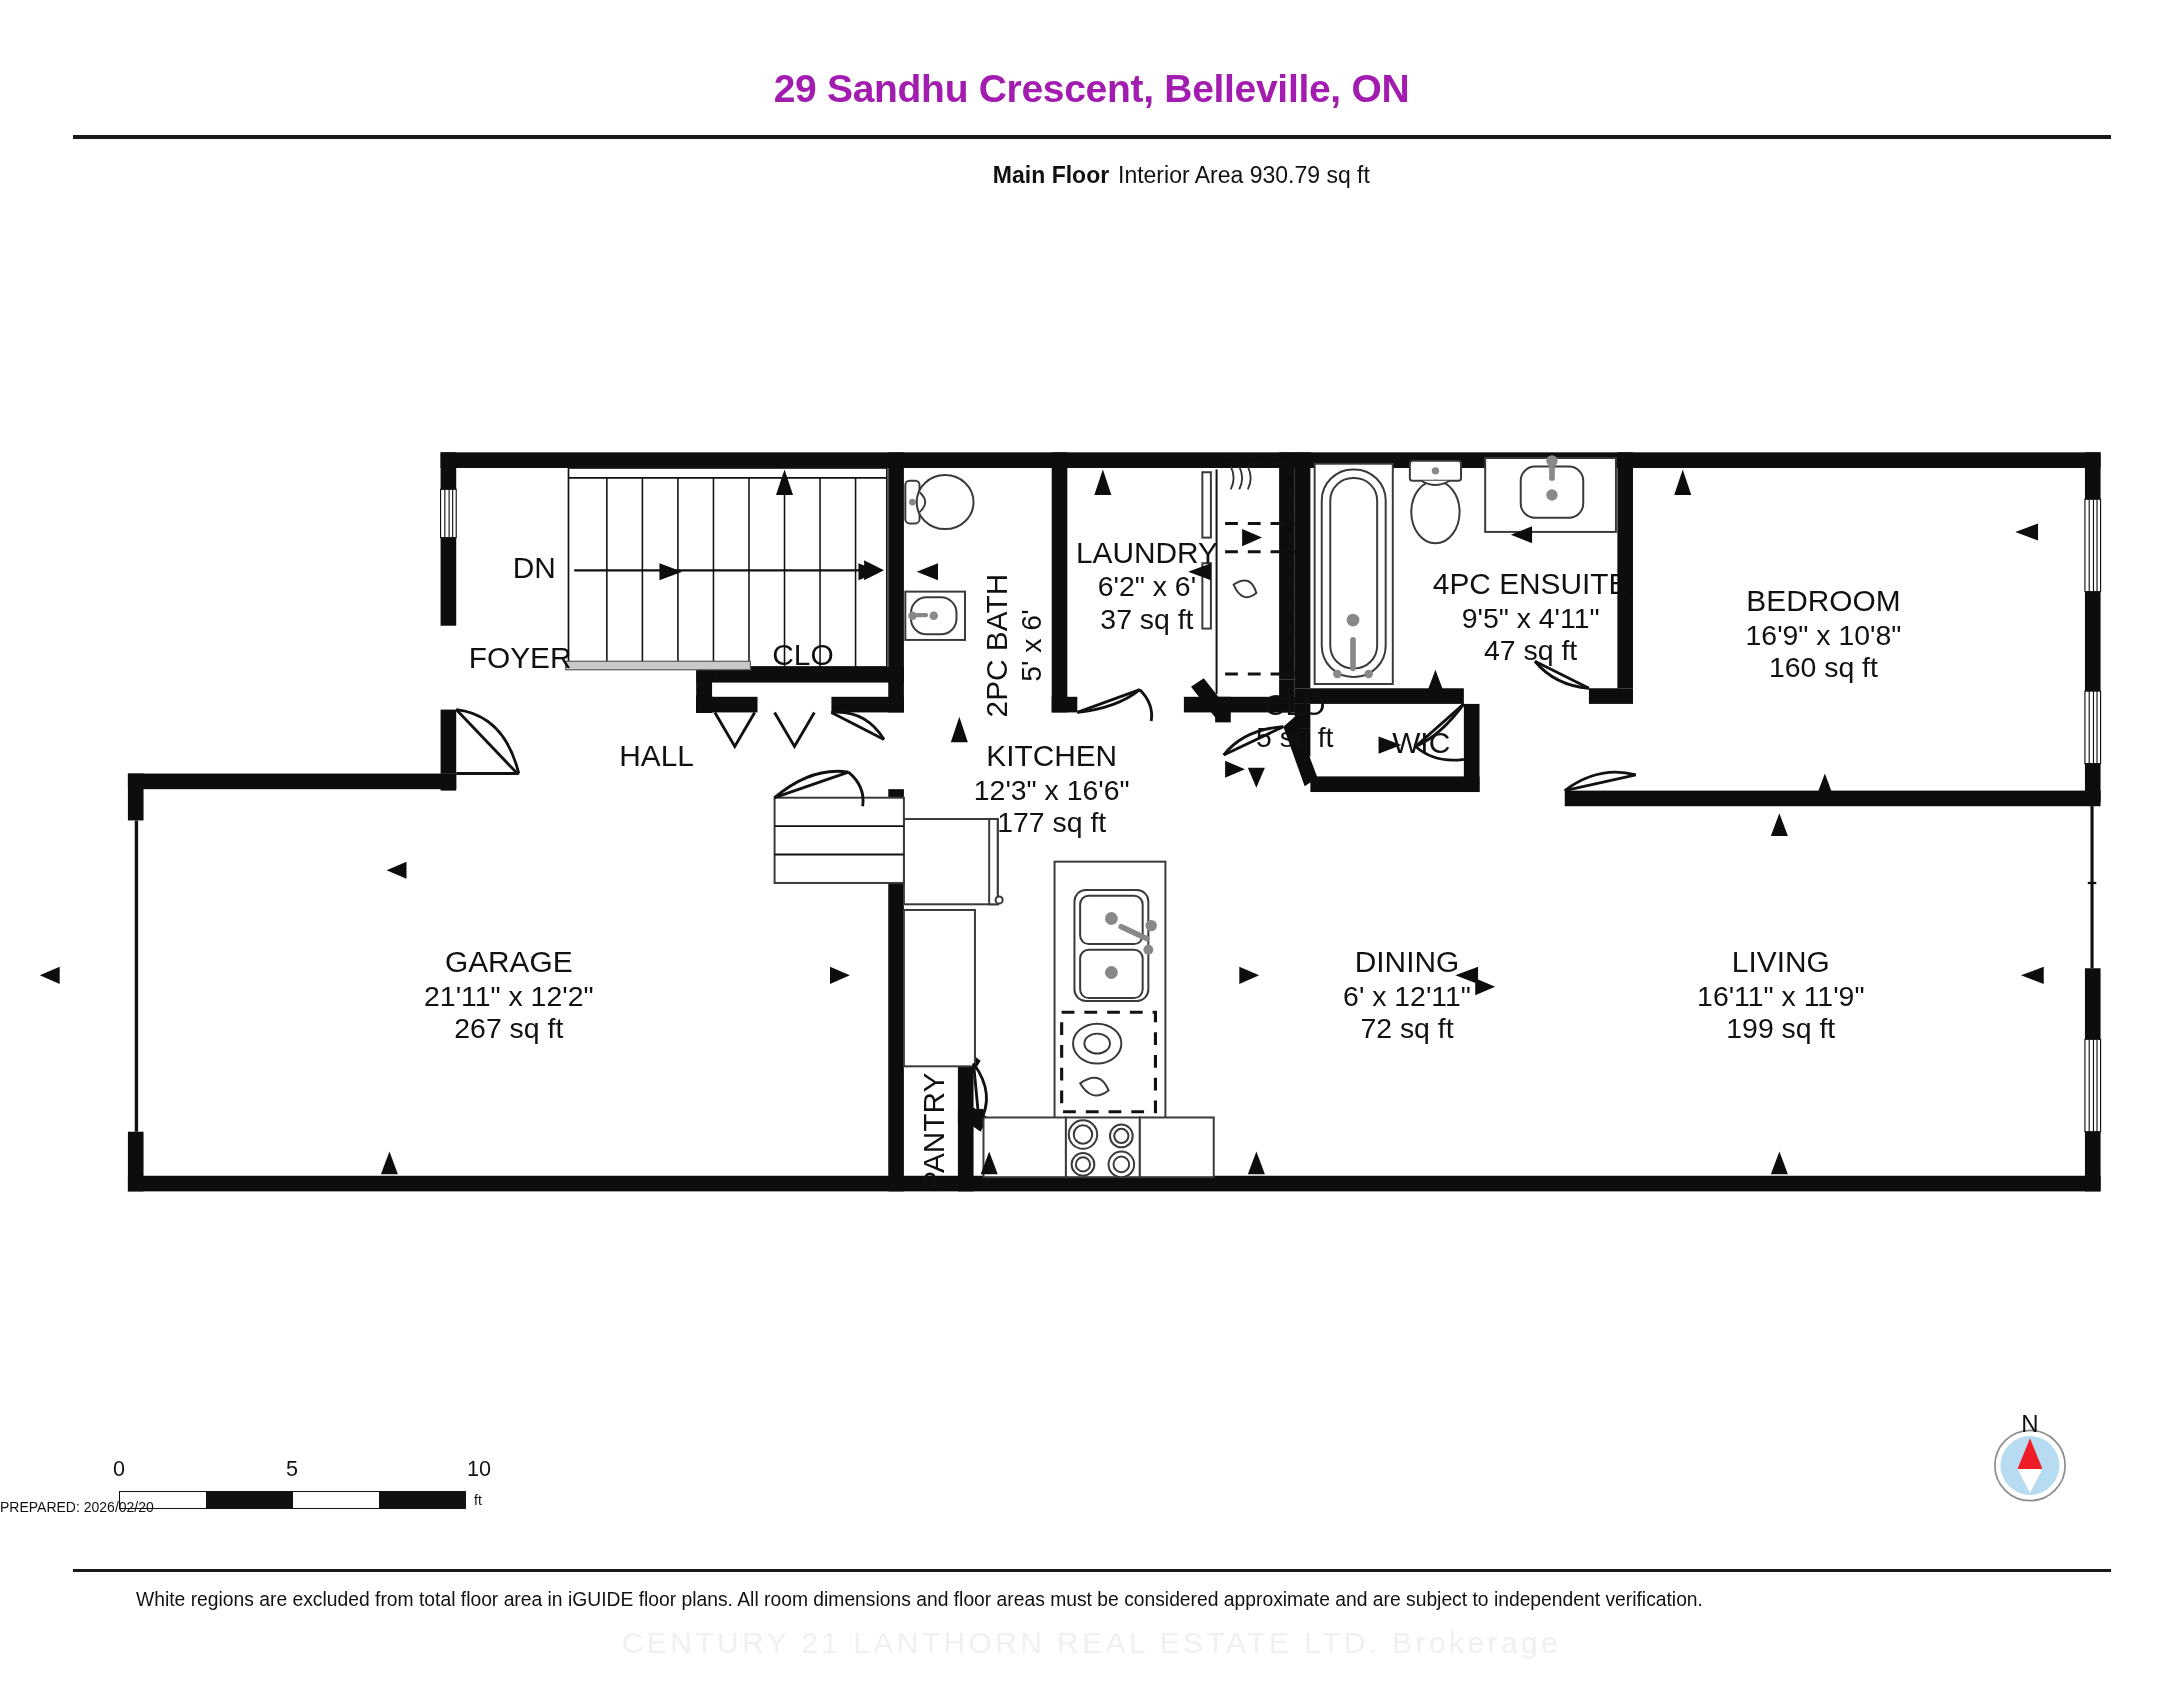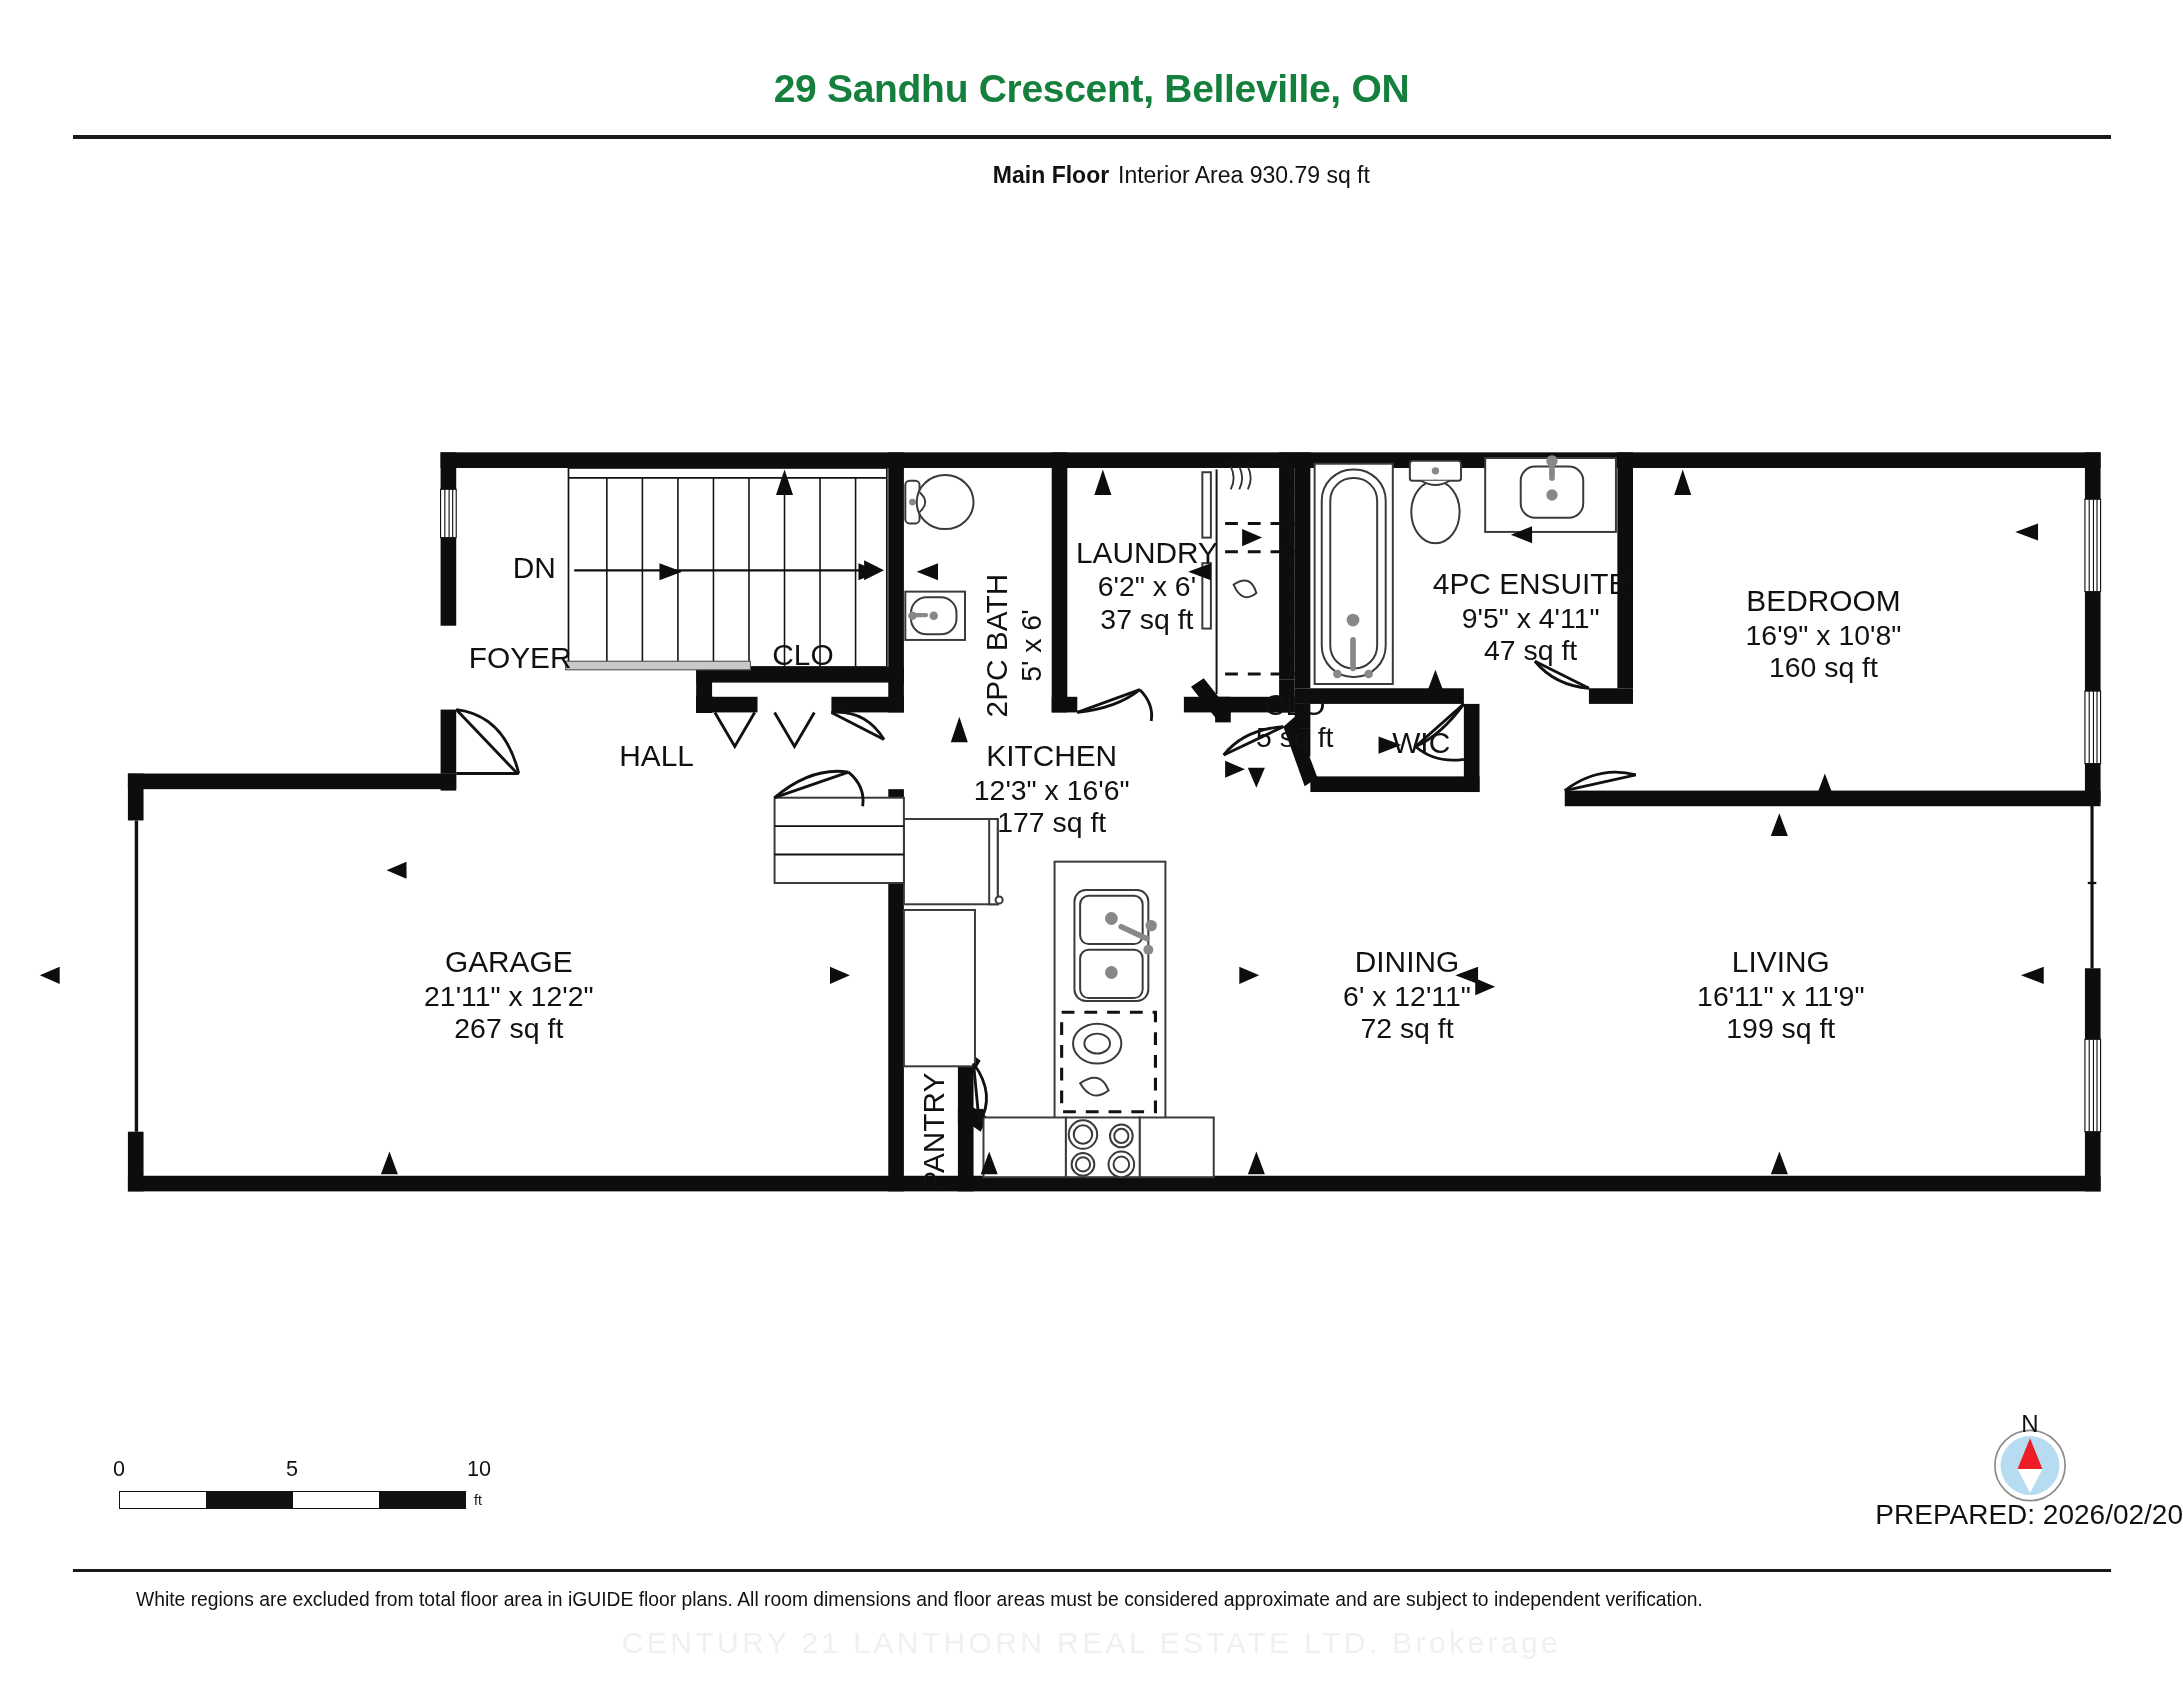--- a/index.html
+++ b/index.html
@@ -24,21 +24,21 @@
     width: 2183px;
   }
   #plan-title {
     position: absolute;
     left: 0; top: 67px;
     width: 2183px;
     text-align: center;
     font-size: 39px;
     font-weight: bold;
     letter-spacing: -0.3px;
-    color: #15803d;
+    color: #a21caf;
   }
   #title-rule {
     position: absolute;
     left: 73px; top: 135px;
     width: 2038px;
     height: 4px;
     background: #1a1a1a;
   }
 
   #floor-summary {
@@ -94,22 +94,22 @@
   #scale-unit {
     position: absolute;
     left: 355px; top: 36px;
     font-size: 14px;
   }
 
   #prepared-text {
     position: absolute;
     left: 0; top: 1499px;
     width: 2183px;
-    text-align: right;
-    font-size: 28px;
+    text-align: left;
+    font-size: 14px;
     color: #111;
   }
 
   #compass-block {
     position: absolute;
     left: 1973px; top: 1410px;
     width: 114px; height: 136px;
   }
   #compass-label {
     position: absolute;

